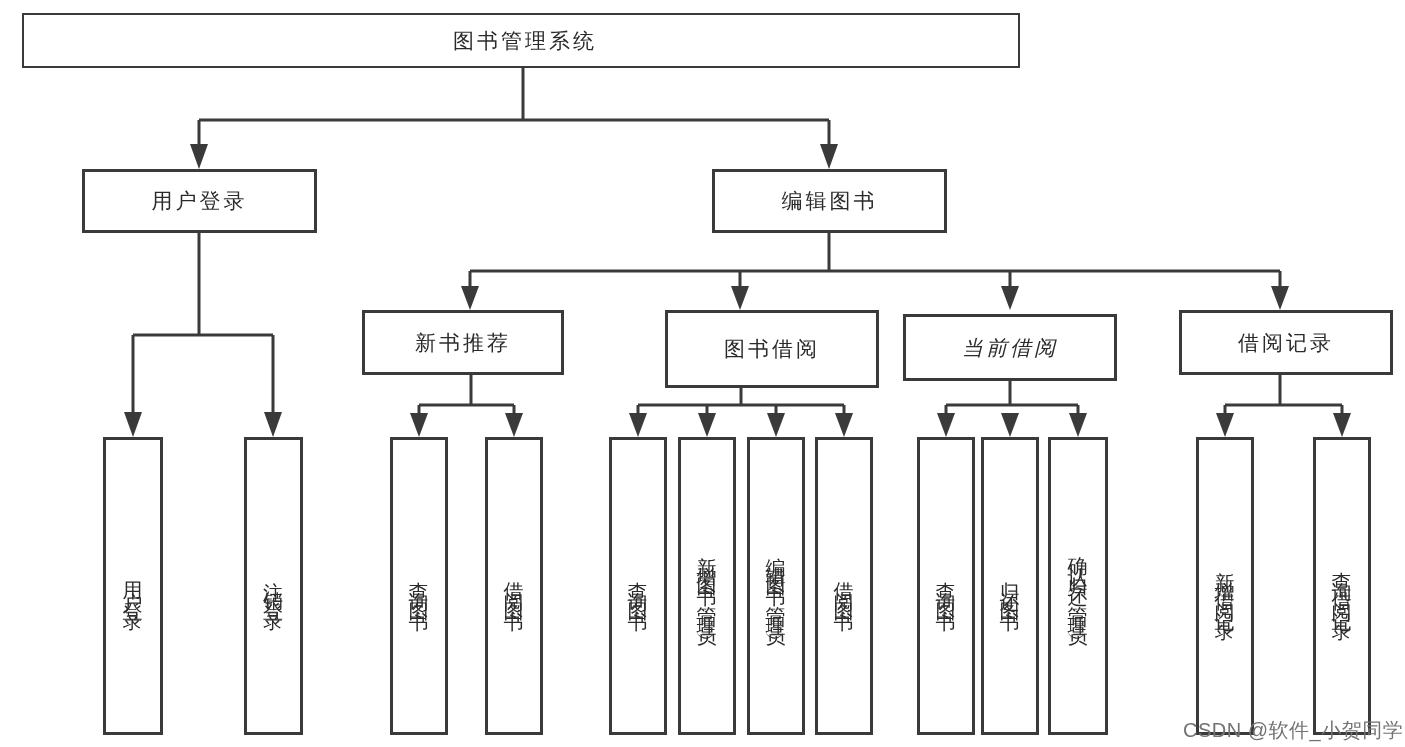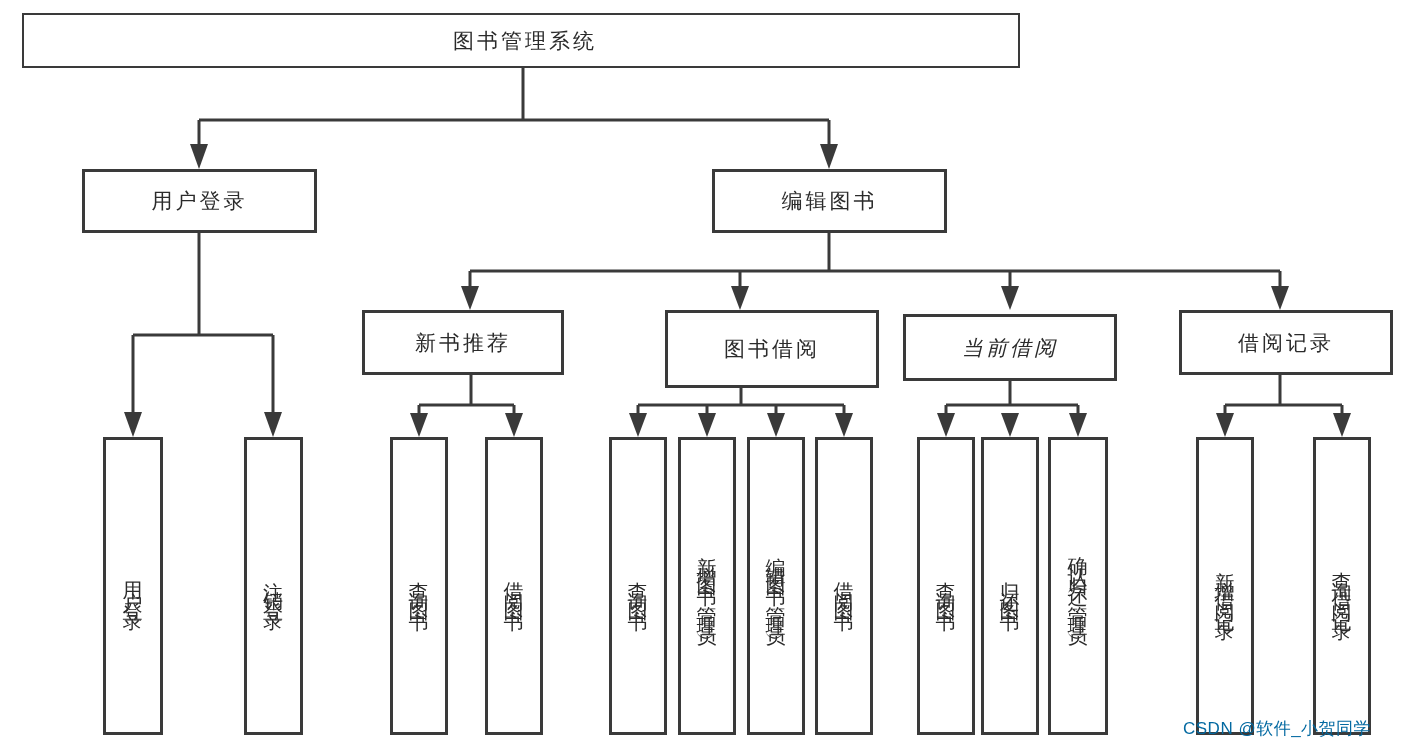--- a/index.html
+++ b/index.html
@@ -47,22 +47,22 @@
     text-orientation: mixed;
     font-size: 20px;
     line-height: 1.1;
     letter-spacing: 10px;
     white-space: nowrap;
   }
   .watermark {
     position: absolute;
     left: 1183px;
     top: 717px;
-    font-size: 17px;
-    color: #0369a1;
+    font-size: 20px;
+    color: #737373;
     letter-spacing: 0.5px;
     white-space: nowrap;
     z-index: 5;
   }
 </style>
 </head>
 <body>
 
 <div class="canvas">
 

